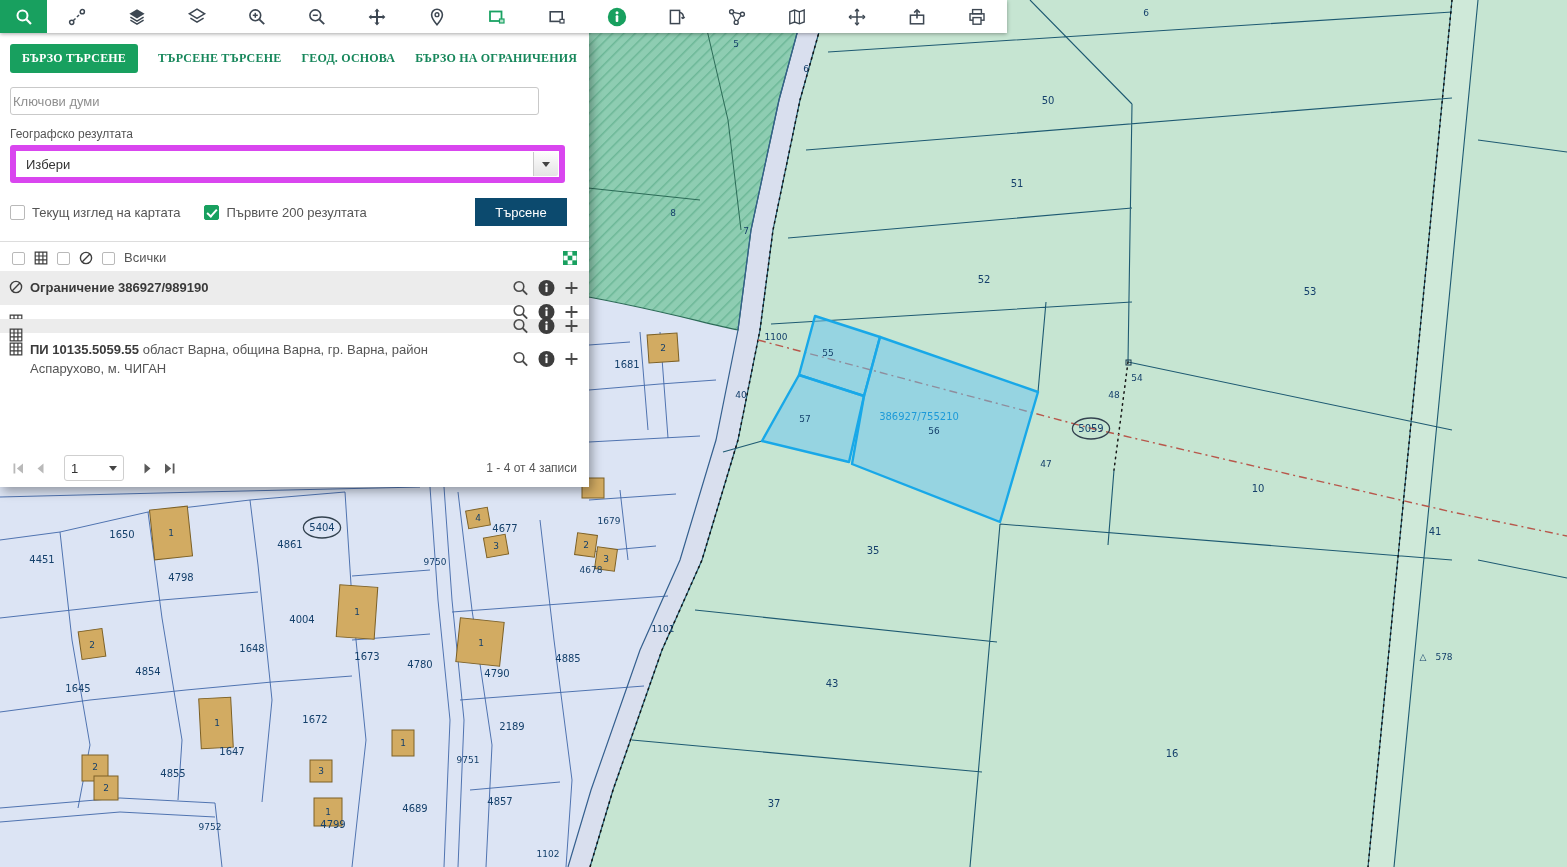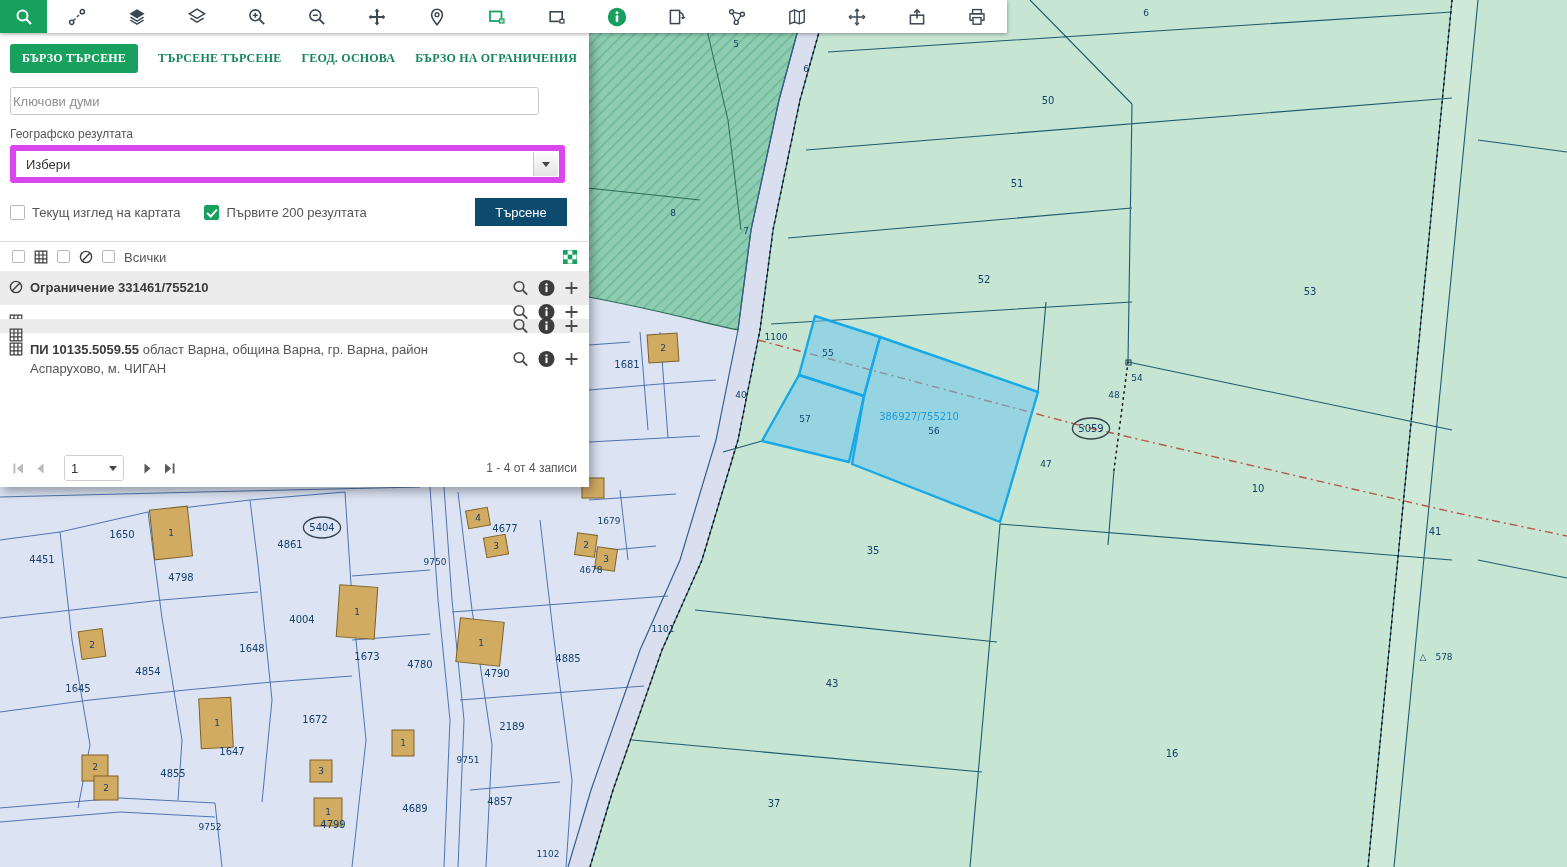--- a/index.html
+++ b/index.html
@@ -40,21 +40,21 @@
   .chk{display:flex;gap:7px;cursor:pointer;color:#555;white-space:nowrap}
   .chk2{margin-left:24px}
   .cb{width:15px;height:15px;border:1px solid #b9b9b9;border-radius:2px;background:#fff;
       box-sizing:border-box;flex:none;display:inline-block}
   .cb.checked{background:#18a05f;border-color:#18a05f;position:relative}
   .cb.checked::after{content:"";position:absolute;left:4px;top:1px;width:4px;height:8px;
       border:solid #fff;border-width:0 2px 2px 0;transform:rotate(42deg)}
   .btn-search{margin-left:auto;margin-right:12px;width:92px;height:28px;background:#0c4a6e;
       border:none;border-radius:0;color:#fff;font:13px "Liberation Sans",sans-serif;cursor:pointer}
   .sep{margin:15px 0 0;border:none;border-top:1px solid #ddd}
-  .filter-row{display:flex;align-items:flex-start;gap:9px;padding:8px 12px 6px}
+  .filter-row{display:flex;align-items:flex-end;gap:9px;padding:8px 12px 6px}
   .cb.small{width:13px;height:13px}
   .ficon{display:flex}
   .flabel{color:#555}
   .checker{margin-left:auto;display:flex;cursor:pointer}
   .rrow{position:relative;padding:7px 88px 7px 30px;line-height:1.5;color:#555}
   .rrow.g{background:#ececec}
   .rrow b{color:#3a3a3a}
   .row-lead{position:absolute;left:9px;top:9px;display:flex}
   .row-actions{position:absolute;right:10px;top:50%;transform:translateY(-50%);
                display:flex;gap:9px;align-items:center}
@@ -426,21 +426,21 @@
 
   <div class="rows">
 
     <div class="rrow g">
       <span class="row-lead">
         <svg width="14" height="14" viewBox="0 0 14 14">
             <circle cx="7" cy="7" r="5.6" fill="none" stroke="#3f3f3f" stroke-width="1.4"></circle>
             <line x1="3.1" y1="10.9" x2="10.9" y2="3.1" stroke="#3f3f3f" stroke-width="1.4"></line>
           </svg>
       </span>
-      <span class="row-text"><b>Ограничение 331461/755210</b>
+      <span class="row-text"><b>Ограничение 386927/989190</b>
       <span></span></span>
       <span class="row-actions">
         <button>
             <svg width="17" height="17" viewBox="0 0 17 17">
               <circle cx="7" cy="7" r="4.8" fill="none" stroke="#4a4a4a" stroke-width="1.6"></circle>
               <line x1="10.5" y1="10.5" x2="15.2" y2="15.2" stroke="#4a4a4a" stroke-width="1.8"></line>
             </svg>
           </button>
         <button>
             <svg width="17" height="17" viewBox="0 0 17 17">

